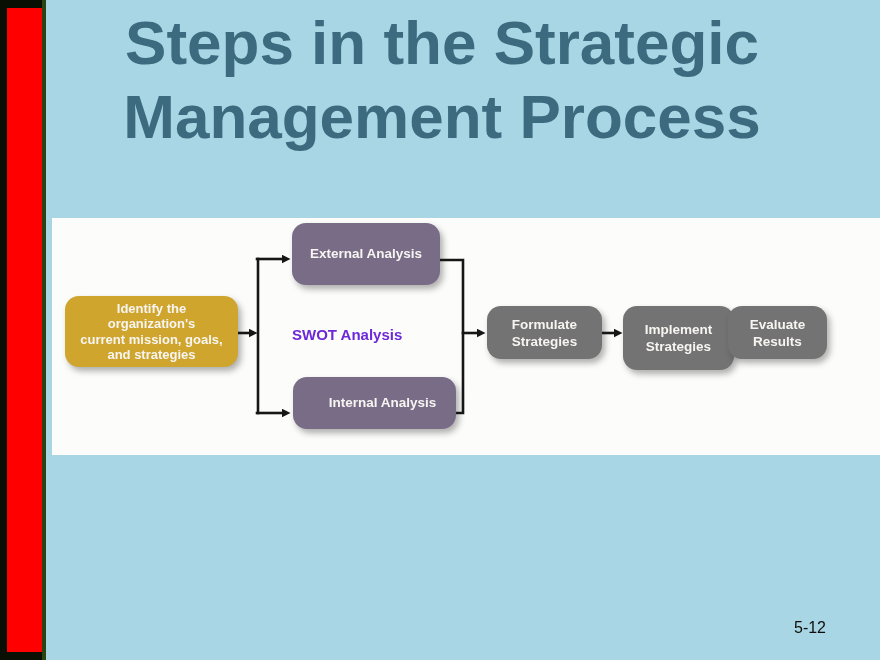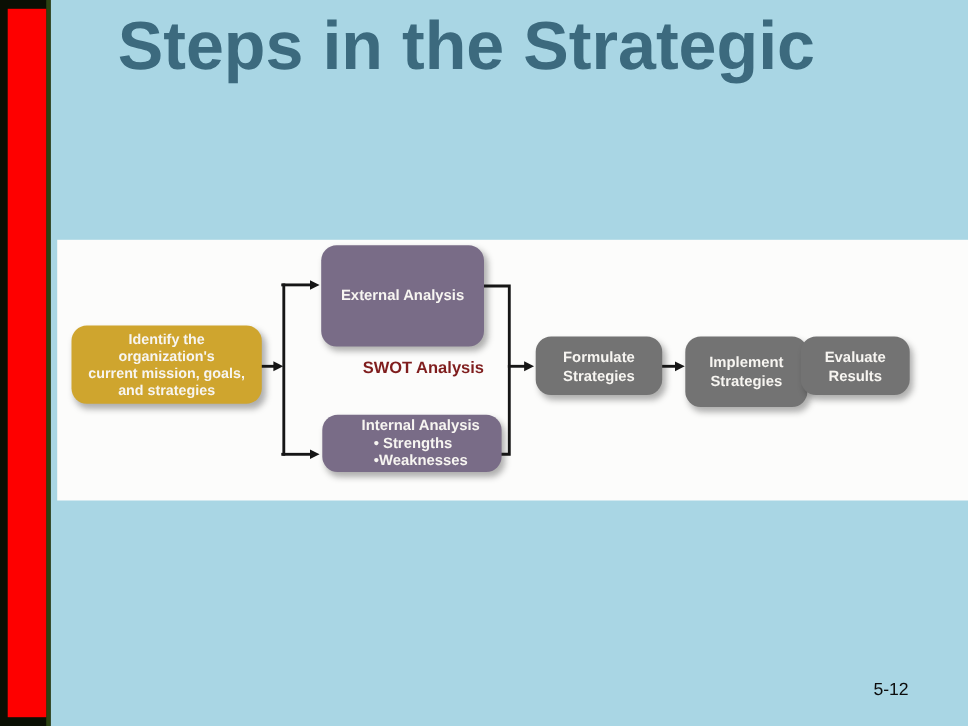--- a/index.html
+++ b/index.html
@@ -12,66 +12,67 @@
   .redbar-frame{
     position:absolute;left:0;top:0;width:42px;height:660px;
     background:#0a0f04;border-right:4px solid #2b4312;
   }
   .redbar{
     position:absolute;left:7px;top:8px;width:35px;height:644px;
     background:#fe0000;
   }
   
   .title{
-    position:absolute;left:44px;top:6px;width:760px;
+    position:absolute;left:62px;top:6px;width:760px;
     text-align:center;color:#3c6a7e;font-weight:bold;
     font-size:62px;line-height:74px;letter-spacing:0px;
   }
   
   .band{
     position:absolute;left:52px;top:218px;width:828px;height:237px;
     background:#fcfcfb;
   }
   
   .fbox{
     position:absolute;border-radius:14px;color:#f7f5f1;font-weight:bold;
     display:flex;flex-direction:column;justify-content:center;align-items:center;
     box-shadow:3px 4px 6px rgba(30,30,30,0.35);
     text-align:center;
   }
   .gold{background:#cfa52e;}
   .purple{background:#796c87;}
   .teal{background:#737373;}
   .pre{white-space:pre-line;}
   .identify{left:65px;top:296px;width:173px;height:71px;font-size:13px;line-height:15.5px;}
-  .external{left:292px;top:223px;width:148px;height:92px;font-size:13.5px;line-height:16px;}
+  .external{left:292px;top:223px;width:148px;height:62px;font-size:13.5px;line-height:16px;}
   .internal{left:293px;top:377px;width:147px;height:52px;font-size:13.5px;line-height:16px;padding-left:16px;}
   .bullets{text-align:left;white-space:pre-line;}
   .formulate{left:487px;top:306px;width:115px;height:53px;font-size:13.5px;line-height:17px;}
   .implement{left:623px;top:306px;width:111px;height:64px;font-size:13.5px;line-height:17px;}
   .evaluate{left:728px;top:306px;width:99px;height:53px;font-size:13.5px;line-height:17px;}
   .swot{
     position:absolute;left:292px;top:326px;width:148px;
-    text-align:right;font-weight:bold;font-size:15px;color:#7f1d1d;
+    text-align:left;font-weight:bold;font-size:15px;color:#6d28d9;
   }
   .connectors{position:absolute;left:0;top:0;width:880px;height:660px;pointer-events:none;}
   .slidenum{
     position:absolute;left:770px;top:619px;width:80px;
     text-align:center;font-size:16px;color:#0d0d0d;
   }
 </style>
 </head>
 <body>
 
 <div class="redbar-frame">
   <div class="redbar"></div>
 </div>
 
 <div class="title">
   <div>Steps in the Strategic</div>
+  <div>Management Process</div>
 </div>
 
 <div class="band"></div>
 
 <svg class="connectors" viewBox="0 0 880 660" xmlns="http://www.w3.org/2000/svg">
   <defs>
     <marker id="arrow" markerUnits="userSpaceOnUse" markerWidth="10" markerHeight="10" refX="0.5" refY="4.5" orient="auto">
       <path d="M0,0 L9,4.5 L0,9 Z" fill="#161616"></path>
     </marker>
   </defs>
@@ -98,22 +99,20 @@
 </div>
 
 <div class="fbox purple external">
   <div>External Analysis</div>
 </div>
 
 <div class="swot">SWOT Analysis</div>
 
 <div class="fbox purple internal">
   <div>Internal Analysis</div>
-  <div class="bullets">• Strengths
-•Weaknesses</div>
 </div>
 
 <div class="fbox teal formulate">
   <div class="pre">Formulate
 Strategies</div>
 </div>
 
 <div class="fbox teal implement">
   <div class="pre">Implement
 Strategies</div>

